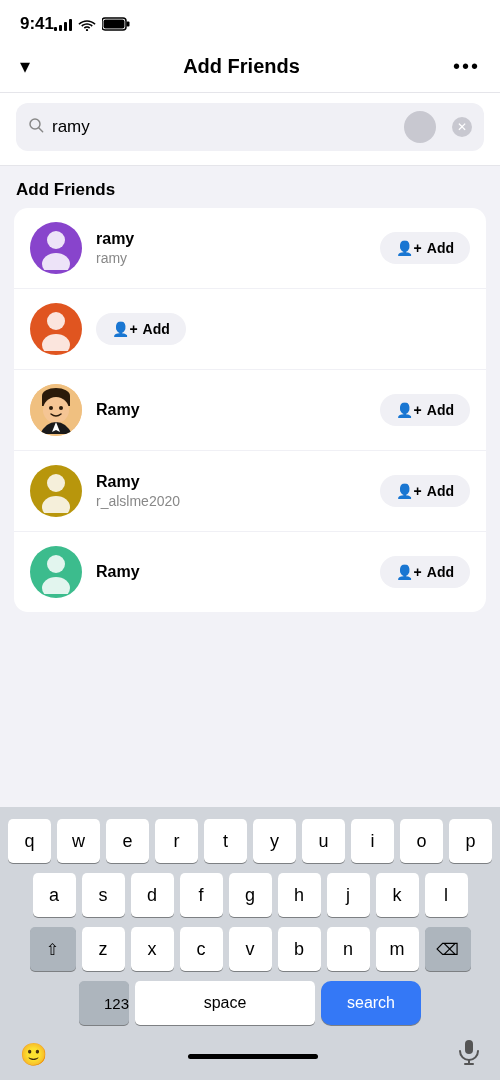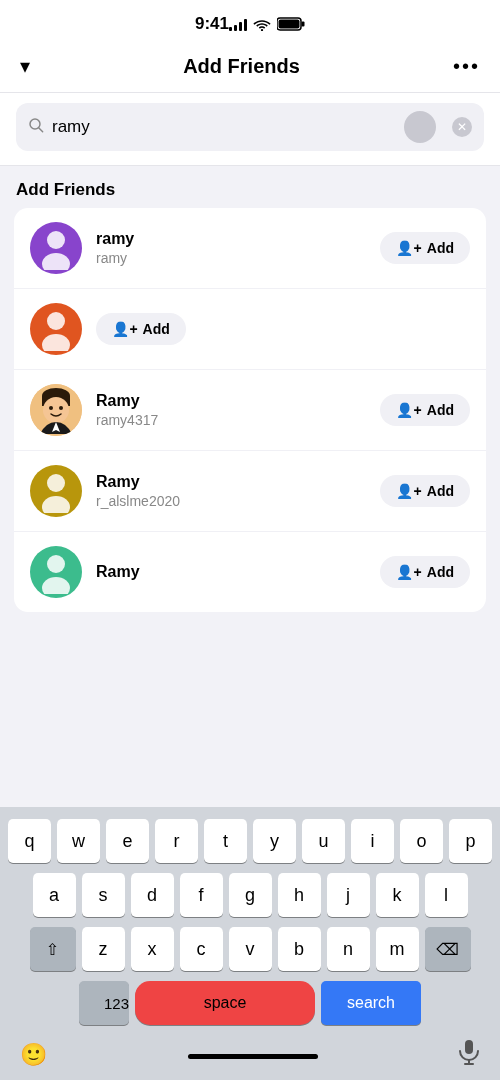--- a/index.html
+++ b/index.html
@@ -10,21 +10,21 @@
       font-family: -apple-system, 'SF Pro Display', 'Helvetica Neue', Arial, sans-serif;
       background: #f2f2f7;
       overflow: hidden;
       position: relative;
     }
 
     
     .status-bar {
       background: #fff;
       display: flex;
-      justify-content: center;
+      justify-content: flex-start;
       align-items: center;
       padding: 12px 20px 8px;
       height: 44px;
     }
     .status-time {
       font-size: 17px;
       font-weight: 600;
       color: #000;
     }
     .status-icons {
@@ -215,34 +215,33 @@
       min-width: 30px;
       max-width: 43px;
       font-family: -apple-system, 'SF Pro Display', Arial, sans-serif;
     }
     .key-special {
       background: #adb5bd;
       font-size: 15px;
       color: #000;
     }
     .key-space {
-      background: #ef4444;
+      background: #ffffff;
       flex: 3.5;
       max-width: 180px;
       font-size: 16px;
-      border-radius: 15px;
     }
     .key-search {
       background: #3478f6;
       color: #fff;
       flex: 2;
       max-width: 100px;
       font-size: 16px;
       font-weight: 500;
-      border-radius: 5px;
+      border-radius: 10px;
     }
     .key-123 {
       background: #adb5bd;
       flex: 1.2;
       max-width: 50px;
       font-size: 15px;
       padding-left: 25px;
     }
     .key-shift {
       background: #adb5bd;
@@ -374,21 +373,20 @@
         <circle cx="31" cy="24" r="2" fill="#2a1a0a"></circle>
 
         <path d="M21 30 Q26 34 31 30" stroke="#2a1a0a" stroke-width="1.5" fill="none" stroke-linecap="round"></path>
 
         <path d="M10 50 Q16 38 26 38 Q36 38 42 50 Z" fill="#1a1a1a"></path>
         <path d="M26 38 L22 48 L26 46 L30 48 Z" fill="#fff"></path>
       </svg>
     </div>
     <div class="friend-info">
       <div class="friend-name">Ramy</div>
-      <div class="friend-username">ramy4317</div>
     </div>
     <button class="add-button">
       <span>👤+</span>
       <span>Add</span>
     </button>
   </div>
 
   <div class="friend-item">
     <div class="avatar" style="background:#b8960c;">
       <svg width="36" height="44" viewBox="0 0 36 44">

